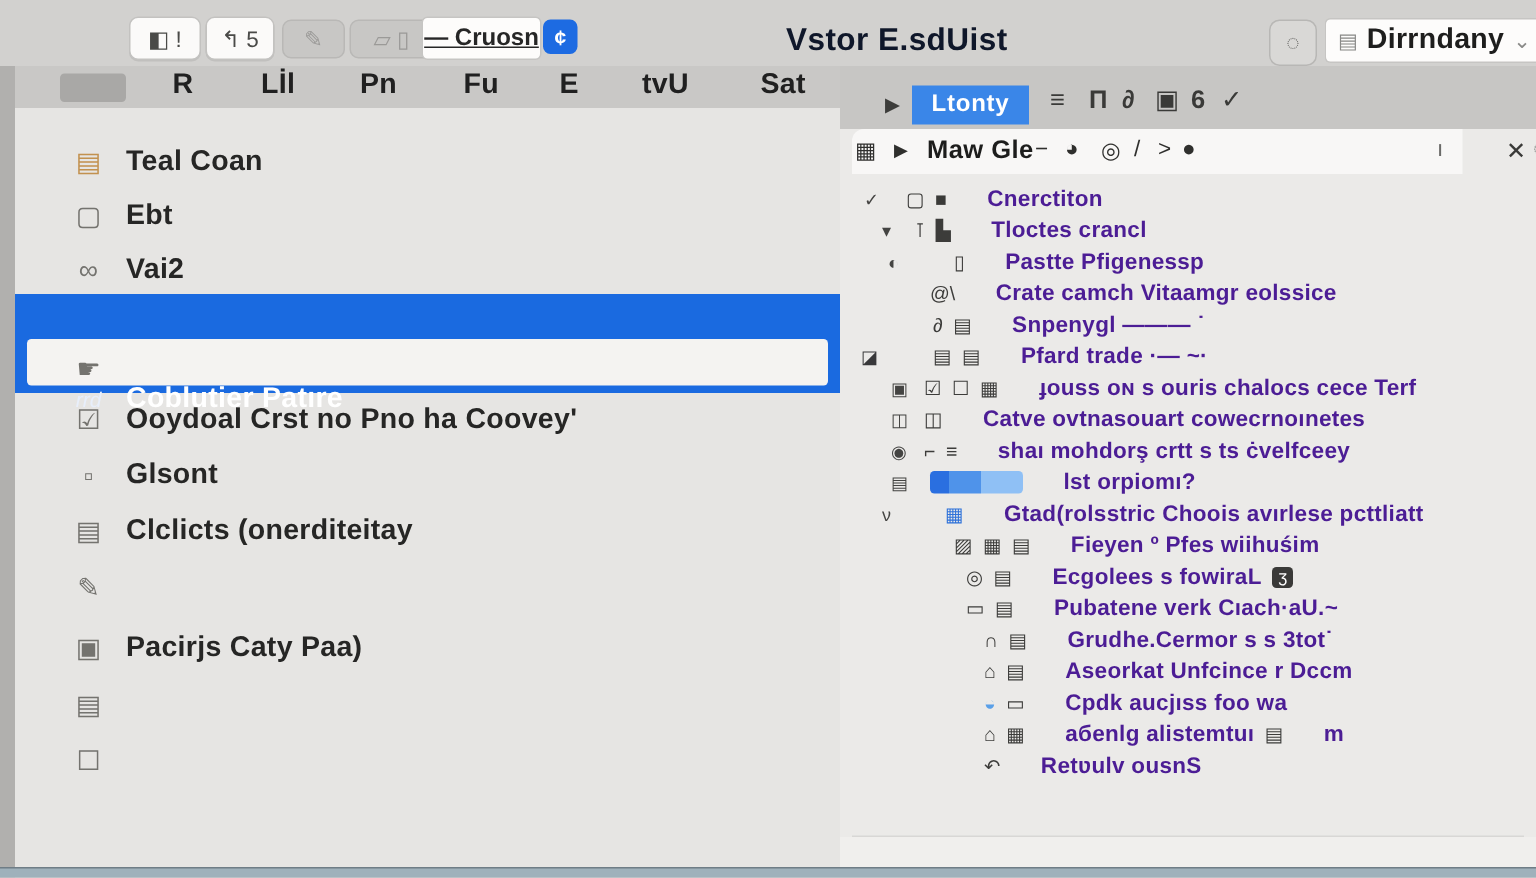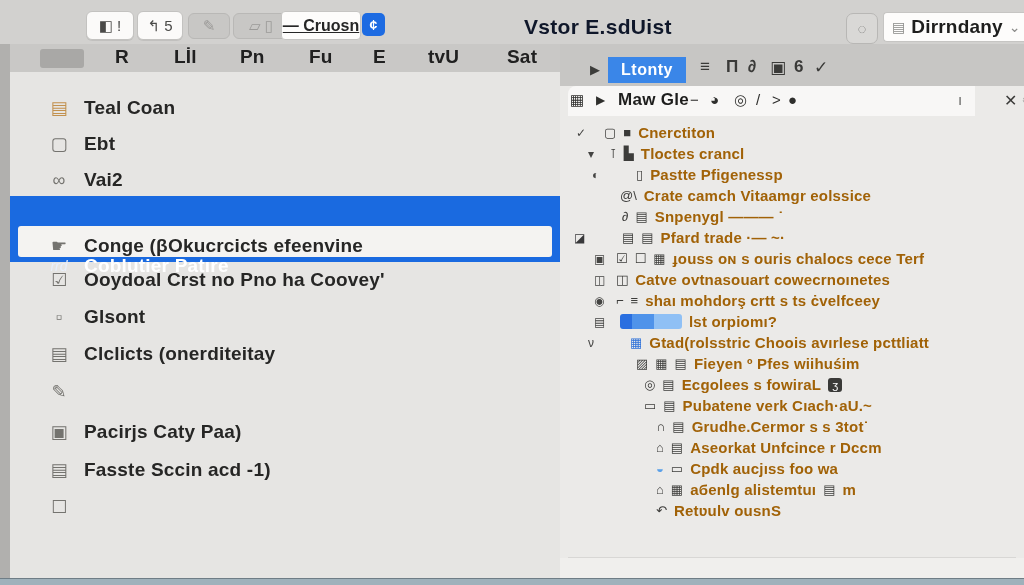--- a/index.html
+++ b/index.html
@@ -45,21 +45,21 @@
   #rp-tab{position:absolute;left:48px;top:13px;width:78px;height:26px;background:#3a86e8;color:#fff;
           font-size:16px;font-weight:700;display:flex;align-items:center;justify-content:center;letter-spacing:.5px;}
   #rp-play{position:absolute;left:30px;top:18px;color:#3c3c3a;font-size:13px;}
   .hd-ic{position:absolute;top:13px;font-size:17px;font-weight:700;color:#3a3a38;}
   #rp-toolbar{left:0;top:42px;width:464px;height:30px;position:absolute;}
   #rp-toolbar-white{position:absolute;left:8px;top:0;width:407px;height:30px;background:#f8f7f6;border-radius:8px 0 0 0;}
   .tbr-ic{position:absolute;top:5px;font-size:15px;color:#2f2f2d;}
   #rp-title{position:absolute;left:58px;top:4px;font-size:17px;font-weight:700;color:#1d1d1c;letter-spacing:.3px;}
   #rp-tree{left:0;top:78px;width:464px;position:absolute;}
   .tree-row{position:relative;height:21px;display:flex;align-items:center;gap:7px;box-sizing:border-box;white-space:nowrap;}
-  .tree-row .txt{font-size:15px;font-weight:700;color:#a16207;letter-spacing:.2px;}
+  .tree-row .txt{font-size:15px;font-weight:700;color:#4c1d95;letter-spacing:.2px;margin-left:20px;}
   .gut{position:absolute;font-size:12px;color:#444442;}
   .ticon{font-size:13px;color:#3c3c3a;}
   .chip{display:inline-block;width:62px;height:15px;border-radius:3px;
         background:linear-gradient(90deg,#2a6fe0 0 20%,#4f93ea 20% 55%,#8fc0f5 55%);}
   .badge{display:inline-block;background:#3a3a38;color:#fff;font-size:11px;border-radius:3px;padding:0 4px;line-height:14px;}
   #rp-divider{left:8px;top:513px;width:448px;height:1px;background:#d8d7d5;position:absolute;}
   #rp-footer{left:0;top:514px;width:464px;height:20px;background:#f0efed;position:absolute;}
   #bottom-strip{left:0;top:578px;width:1024px;height:7px;background:#9fb1bb;border-top:1px solid #6f7d86;}
 </style>
 </head>
@@ -108,21 +108,20 @@
       <div class="cm-row" style="top: 92px;">
         <span class="cm-icon">∞</span>
         <span class="cm-label">Vai2</span>
       </div>
       <div class="cm-row on-blue" style="top: 130px; margin-top: 48px;">
         <span class="cm-icon">rrd</span>
         <span class="cm-label">Coblutier Patıre</span>
       </div>
       <div class="cm-row" style="top: 158px;">
         <span class="cm-icon">☛</span>
-        <span class="cm-label">Conge (βOkucrcicts efeenvine</span>
       </div>
       <div class="cm-row" style="top: 192px;">
         <span class="cm-icon">☑</span>
         <span class="cm-label">Ooydoal Crst no Pno ha Coovey'</span>
       </div>
       <div class="cm-row" style="top: 229px;">
         <span class="cm-icon">▫</span>
         <span class="cm-label">Glsont</span>
       </div>
       <div class="cm-row" style="top: 266px;">
@@ -132,21 +131,20 @@
       <div class="cm-row" style="top: 304px;">
         <span class="cm-icon">✎</span>
         <span class="cm-label"></span>
       </div>
       <div class="cm-row" style="top: 344px;">
         <span class="cm-icon">▣</span>
         <span class="cm-label">Pacirjs Caty Paa)</span>
       </div>
       <div class="cm-row" style="top: 382px;">
         <span class="cm-icon">▤</span>
-        <span class="cm-label">Fasste Sccin acd -1)</span>
       </div>
       <div class="cm-row" style="top: 419px;">
         <span class="cm-icon">☐</span>
       </div>
     </div>
 </div>
 
 <div id="right-panel" class="abs">
   <div id="rp-header">
     <span id="rp-play">▶</span>

